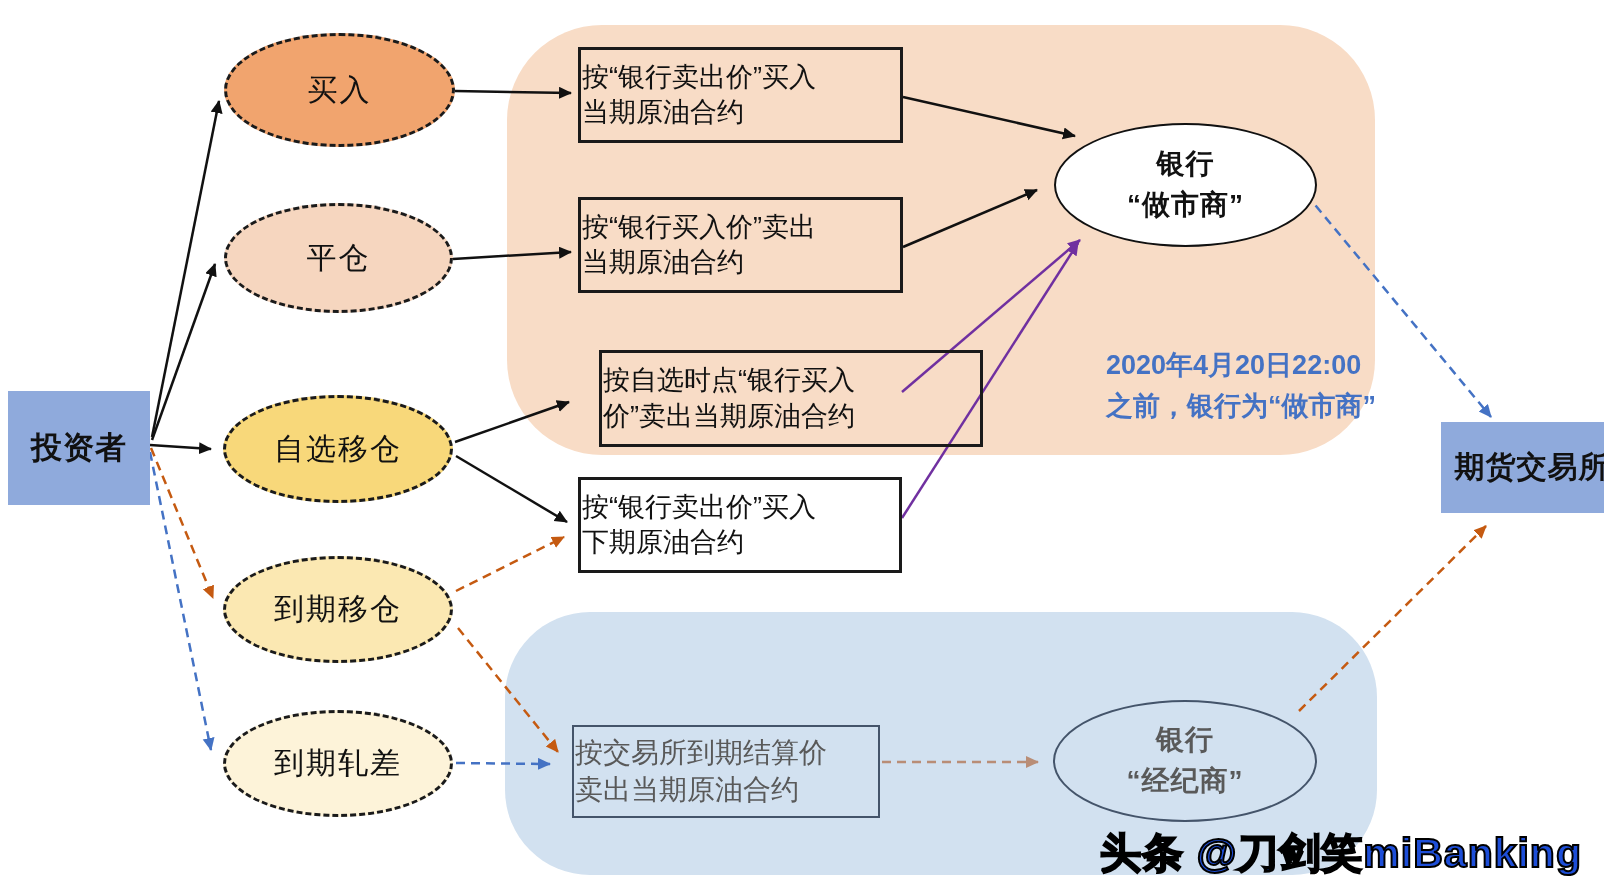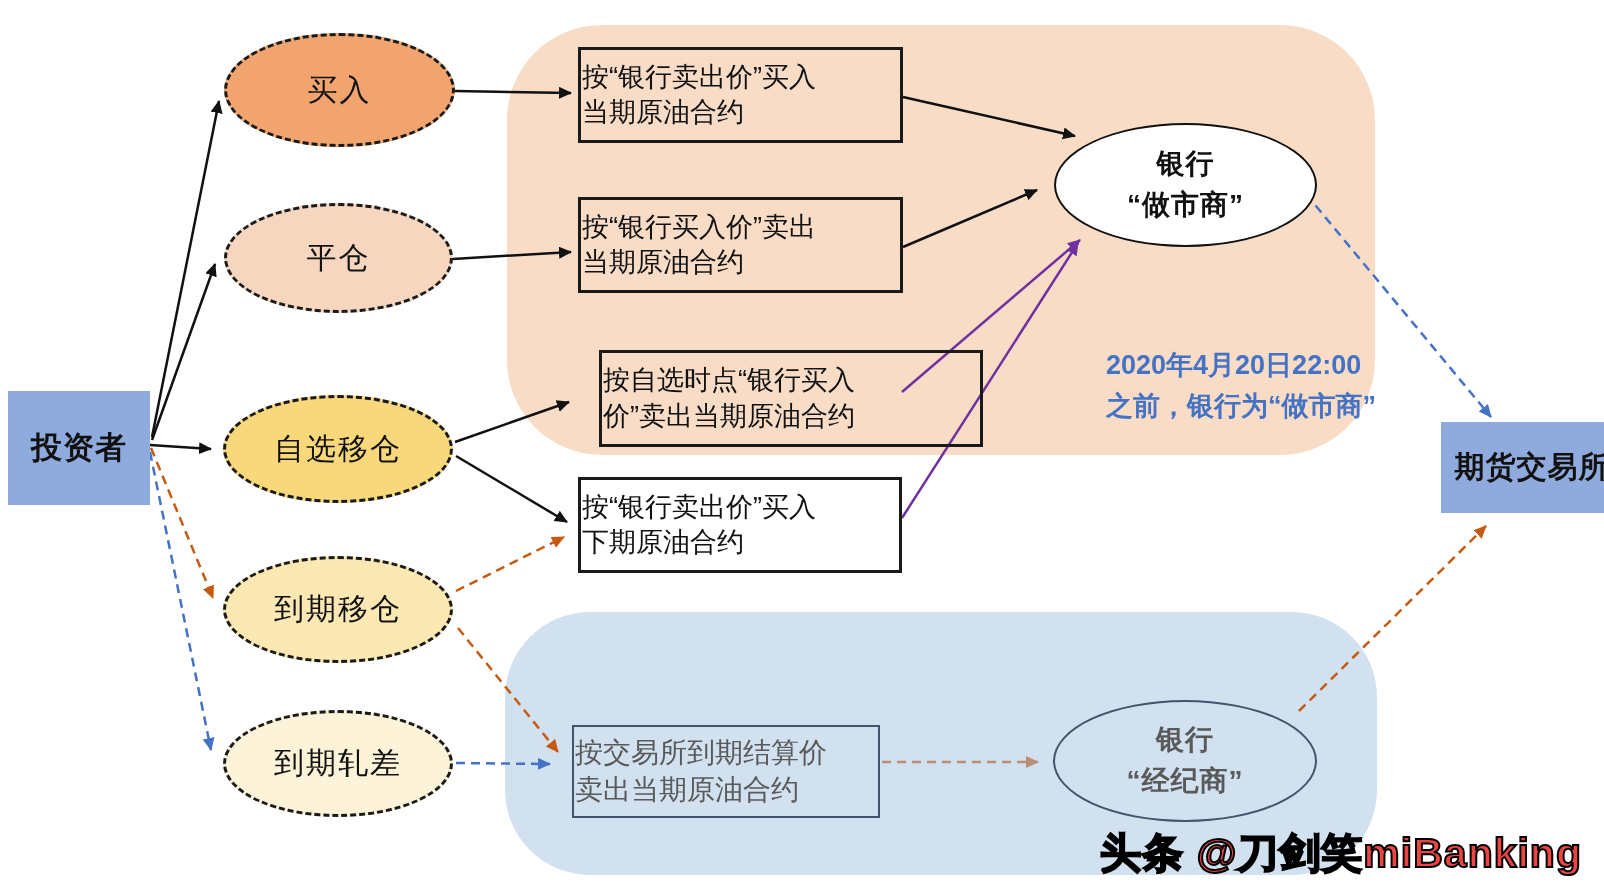--- a/index.html
+++ b/index.html
@@ -16,21 +16,21 @@
   .rectnode{background:#8FAADC;font-weight:bold;font-size:31px;letter-spacing:1px;}
   .ellipse{border-radius:50%;border:3px dashed #1a1a1a;font-size:30px;letter-spacing:2px;}
   .procbox{border:3px solid #1a1a1a;font-size:27px;line-height:1.3;
            justify-content:flex-start;padding-left:1px;white-space:pre-line;text-align:left;}
   .bankellipse{border-radius:50%;border:2.5px solid #111;background:#ffffff;
                font-weight:bold;font-size:28px;line-height:1.45;white-space:pre-line;
                text-align:center;letter-spacing:1px;}
   .note{position:absolute;font-weight:bold;white-space:pre-line;text-align:left;}
   .note.blue{color:#4472C4;font-size:27px;line-height:41px;}
   .note.red{color:#FF0000;font-size:28px;line-height:42px;}
-  .watermark{position:absolute;font-weight:bold;font-size:41px;color:#ef4444;
+  .watermark{position:absolute;font-weight:bold;font-size:41px;color:#1d4ed8;
              -webkit-text-stroke:2px #000;letter-spacing:1px;}
 </style>
 </head>
 <body>
 
 <div id="stage">
 
   <div class="panel peach"></div>
   <div class="panel blue"></div>
 

